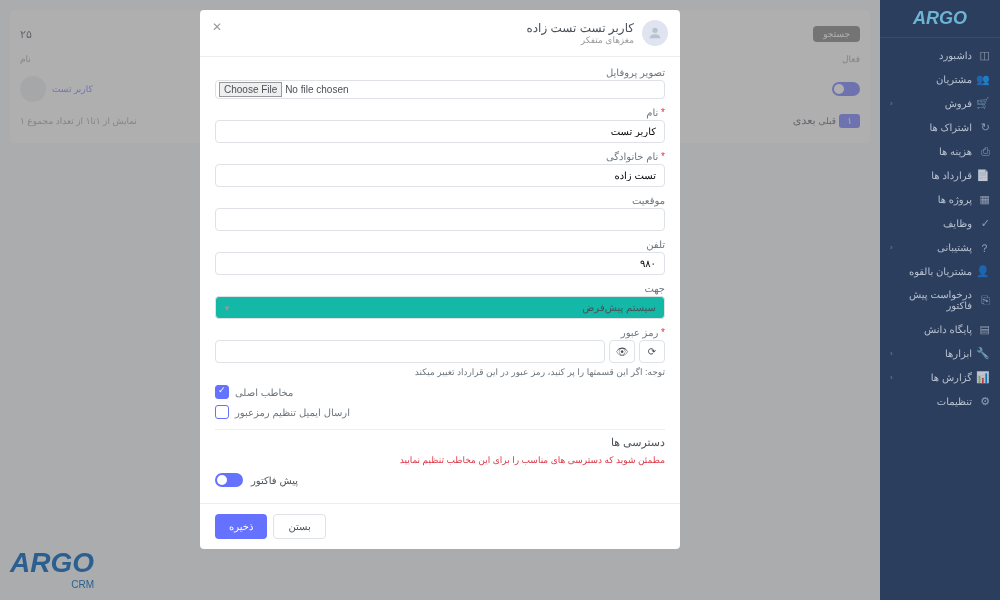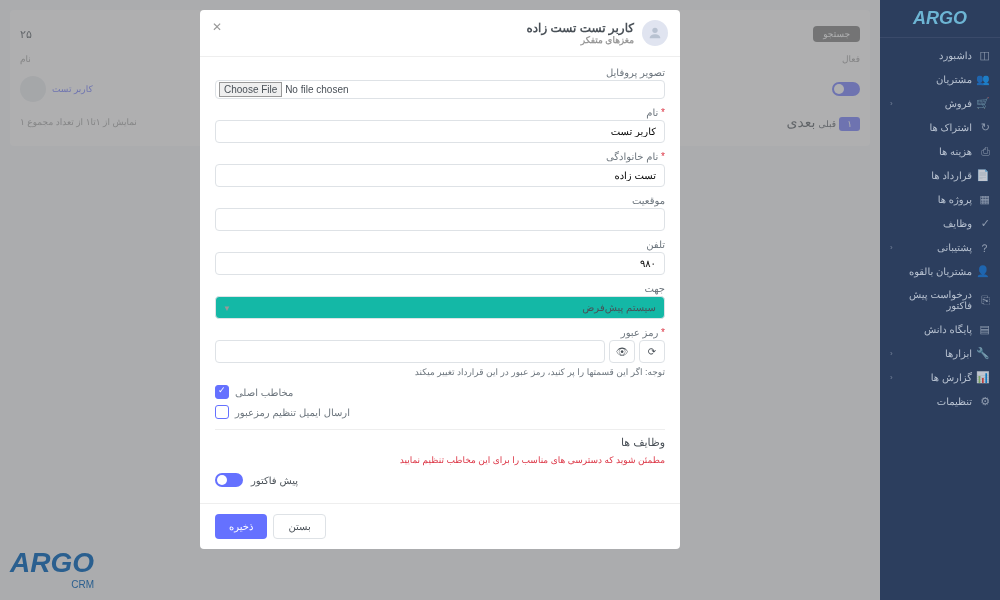--- a/index.html
+++ b/index.html
@@ -10,21 +10,21 @@
 .logo-text { color: #6db5d4; font-size: 18px; font-weight: bold; font-style: italic; }
 .nav { padding: 5px 0; }
 .nav-item { display: flex; align-items: center; padding: 6px 10px; gap: 6px; cursor: pointer; }
 .nav-icon { width: 12px; height: 12px; opacity: 0.7; flex-shrink: 0; }
 .nav-label { font-size: 10px; }
 .nav-chevron { margin-right: auto; font-size: 8px; opacity: 0.5; }
 .main { flex: 1; position: relative; overflow: hidden; }
 .overlay { position: absolute; inset: 0; background: rgba(0,0,0,0.3); z-index: 100; }
 .modal { position: absolute; top: 10px; left: 50%; transform: translateX(-50%); width: 480px; max-height: 580px; background: #fff; border-radius: 4px; z-index: 101; display: flex; flex-direction: column; }
 .modal-header { padding: 10px 12px; border-bottom: 1px solid #eee; display: flex; justify-content: space-between; align-items: flex-start; }
-.modal-title-block { display: flex; align-items: center; gap: 8px; font-weight: bold; }
+.modal-title-block { display: flex; align-items: center; gap: 8px; }
 .modal-title { font-size: 12px; color: #495057; }
 .modal-sub { font-size: 9px; color: #999; }
 .close-icon { cursor: pointer; color: #999; font-size: 12px; }
 .modal-body { padding: 10px 15px; overflow-y: auto; flex: 1; }
 .field { margin-bottom: 8px; text-align: right; }
 .field-label { font-size: 10px; color: #6c757d; margin-bottom: 2px; display: block; }
 .required::before { content: "* "; color: #dc3545; }
 .input, .select { width: 100%; padding: 5px 8px; border: 1px solid #dee2e6; border-radius: 4px; font-size: 10px; background: #fff; text-align: right; direction: rtl; }
 .select { appearance: none; background: #14b8a6; position: relative; }
 .select-wrap { position: relative; }
@@ -157,21 +157,21 @@
         <div class="bg-row">
           <span class="toggle on"></span>
           <span style="font-size:9px">۳۷ دقیقه پیش</span>
           <span></span>
           <div style="display:flex;align-items:center;gap:6px">
             <span style="color:#6571ff;font-size:9px">کاربر تست</span>
             <span class="avatar-sm"></span>
           </div>
         </div>
         <div class="bg-row">
-          <div><span class="pill">۱</span> <span style="font-size:9px">قبلی</span> <span style="font-size:14px">بعدی</span></div>
+          <div><span class="pill">۱</span> <span style="font-size:9px">قبلی</span> <span style="font-size:11px">بعدی</span></div>
           <span style="font-size:9px;color:#999">نمایش از ۱تا۱ از تعداد مجموع ۱</span>
         </div>
       </div>
     </div>
 
     <div class="overlay"></div>
 
     <div class="modal">
       <div class="modal-header">
         <div class="modal-title-block">
@@ -240,21 +240,21 @@
         <div class="checkbox-row">
           <span class="checkbox-label">مخاطب اصلی</span>
           <span class="checkbox checked"></span>
         </div>
         <div class="checkbox-row">
           <span class="checkbox-label">ارسال ایمیل تنظیم رمزعبور</span>
           <span class="checkbox"></span>
         </div>
 
         <hr class="section-hr">
-        <div class="section-title">وظایف ها</div>
+        <div class="section-title">دسترسی ها</div>
         <div class="warning">مطمئن شوید که دسترسی های مناسب را برای این مخاطب تنظیم نمایید</div>
         <div id="perms">
             <div class="toggle-row">
               <span class="toggle-label">پیش فاکتور</span>
               <span class="toggle on"></span>
             </div>
           </div>
 
       </div>
 

